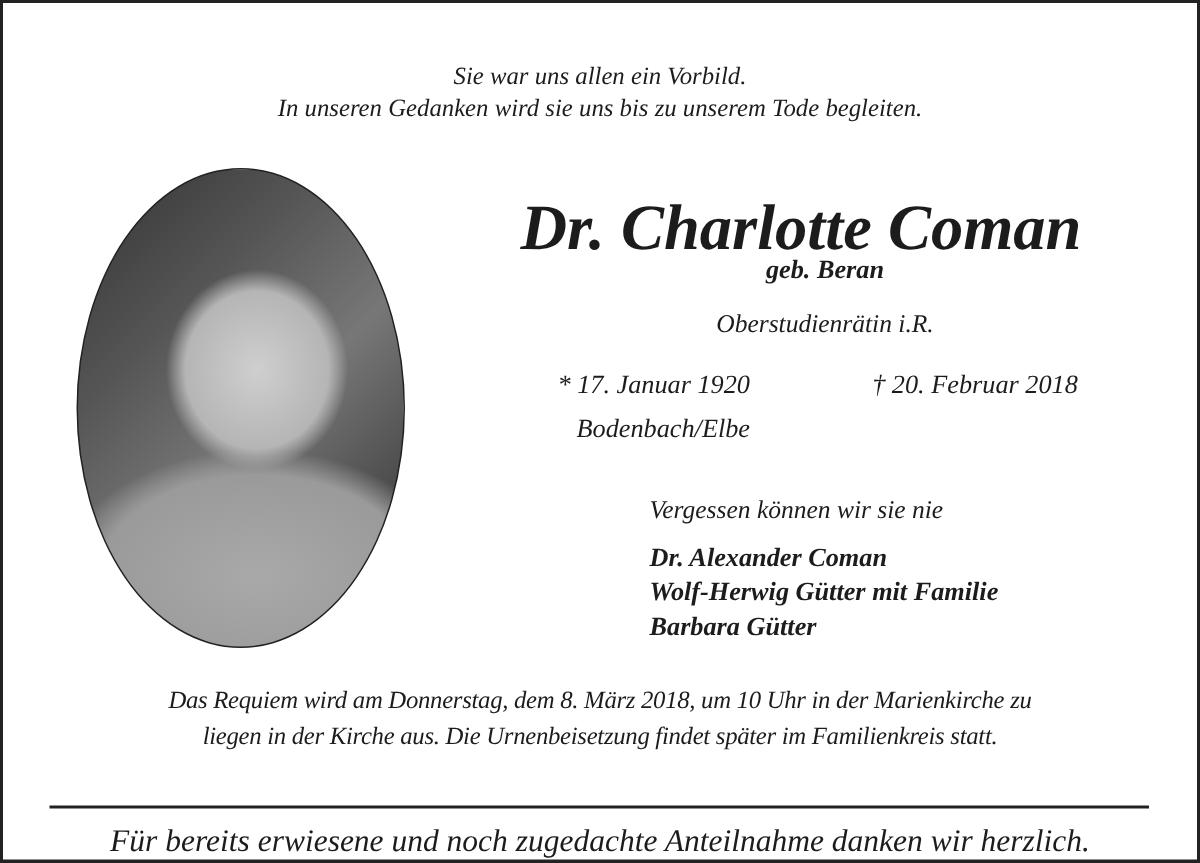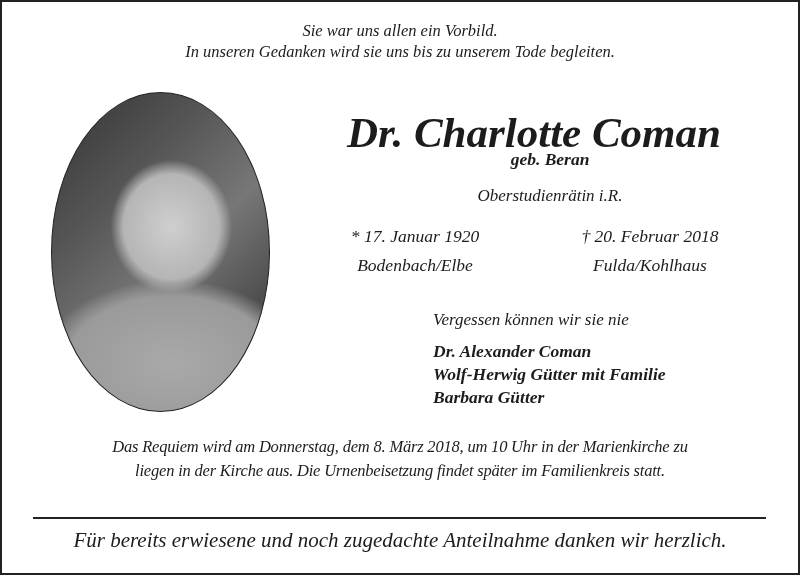--- a/index.html
+++ b/index.html
@@ -1,31 +1,31 @@
 <!DOCTYPE html>
 <html><head>
 <meta charset="utf-8">
 <style>
   html, body { margin:0; padding:0; }
   body { width:800px; height:575px; background:#fff; overflow:hidden; font-family:"Liberation Serif", serif; color:#1c1c1c; }
   .frame { position:absolute; left:0; top:0; width:796px; height:571px; border:2px solid #222; border-bottom-width:4px; box-sizing:content-box; }
-  .abs { position:absolute; }
+  .abs { position:absolute;margin-top:20px; }
   .center { text-align:center; }
   .it { font-style:italic; }
   .b { font-weight:bold; }
   .motto { left:0; width:800px; top:20px; font-size:16.5px; line-height:21px; }
   .photo { left:51px; top:92px; width:217px; height:318px; border-radius:50%; border:1.5px solid #222; overflow:hidden;
     background: radial-gradient(ellipse 40% 30% at 55% 42%, #cfcfcf 0%, #b5b5b5 55%, transparent 70%),
                 radial-gradient(ellipse 80% 35% at 55% 85%, #a9a9a9 0%, #9a9a9a 60%, transparent 75%),
                 linear-gradient(135deg, #333 0%, #555 30%, #777 55%, #4a4a4a 80%, #6a6a6a 100%); }
   .name { left:284px; width:500px; top:108px; font-size:43px; }
   .maiden { left:300px; width:500px; top:149px; font-size:17.5px; }
   .title { left:300px; width:500px; top:186px; font-size:17px; }
   .col { font-size:17.5px; line-height:29px; }
-  .birth { left:330px; width:170px; top:222px; }
+  .birth { left:330px; width:170px; top:222px;text-align:right; }
   .death { left:555px; width:190px; top:222px;text-align:center; }
   .remember { left:433px; top:310px; font-size:17px; }
   .family { left:433px; top:340px; font-size:17.5px; line-height:23px; }
   .notice { left:22px; width:756px; top:435px; font-size:16.5px; line-height:24px; letter-spacing:-0.2px; }
   .rule { left:33px; top:517px; width:733px; height:2px; background:#222; }
   .thanks { left:0; width:800px; top:528px; font-size:21px; }
 </style>
 </head>
 <body>
 
@@ -42,21 +42,20 @@
 <div class="abs maiden center b it">geb. Beran</div>
 <div class="abs title center it">Oberstudienrätin i.R.</div>
 
 <div class="abs birth col center it">
   <div>* 17. Januar 1920</div>
   <div>Bodenbach/Elbe</div>
 </div>
 
 <div class="abs death col center it">
   <div>† 20. Februar 2018</div>
-  <div>Fulda/Kohlhaus</div>
 </div>
 
 <div class="abs remember it">Vergessen können wir sie nie</div>
 
 <div class="abs family b it">
   <div>Dr. Alexander Coman</div>
   <div>Wolf-Herwig Gütter mit Familie</div>
   <div>Barbara Gütter</div>
 </div>
 

